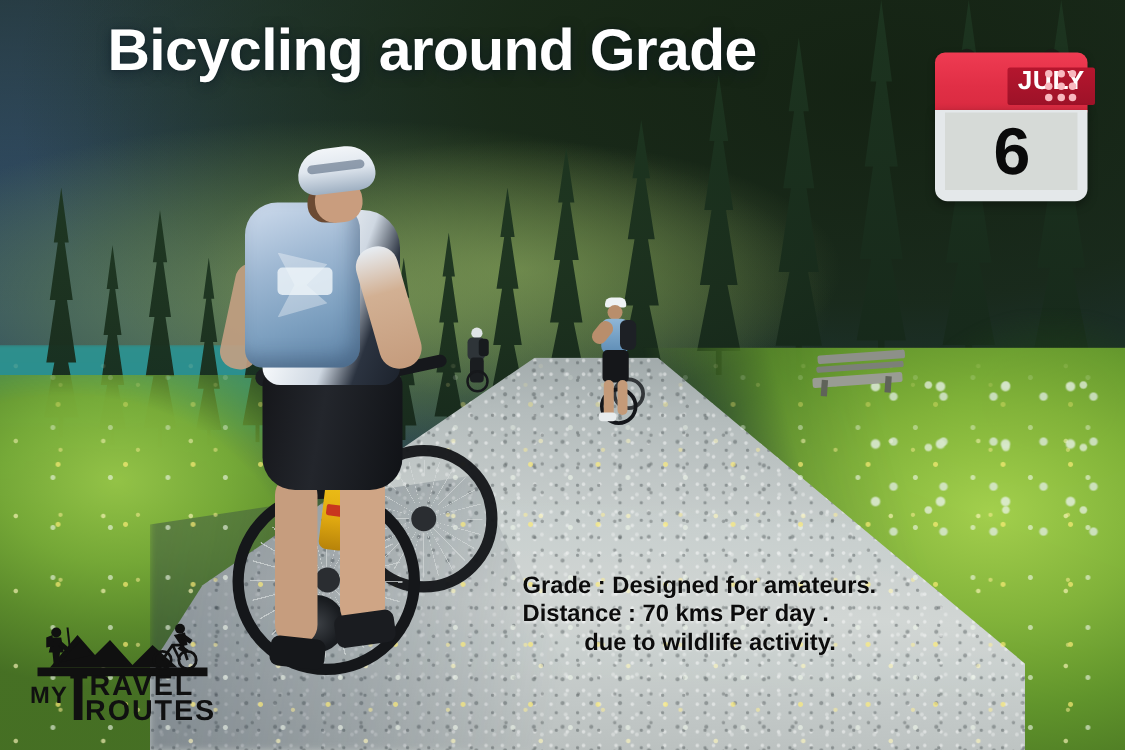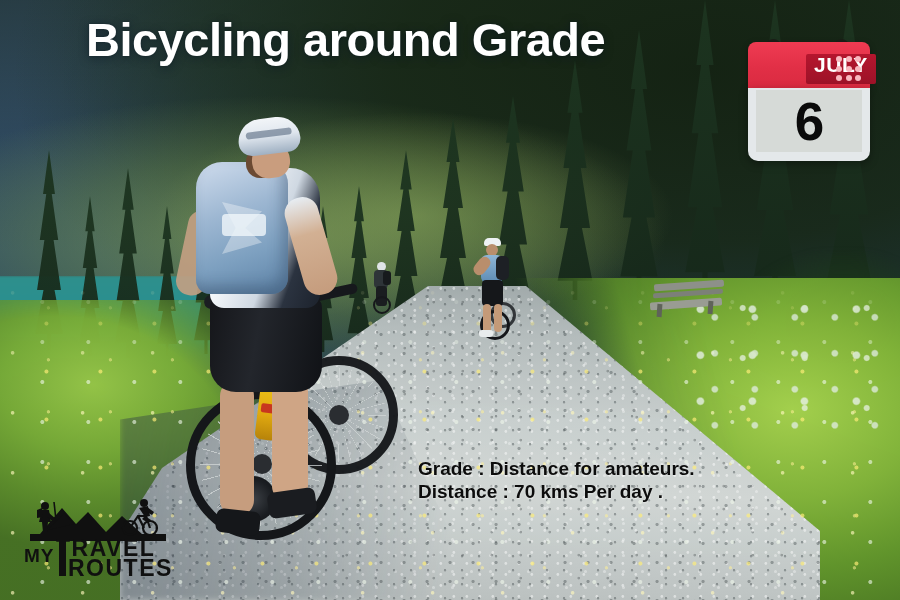--- a/index.html
+++ b/index.html
@@ -375,22 +375,23 @@
       </div>
     </div>
     <div class="cal-body">
       <div class="cal-page">
         <span class="cal-day">6</span>
       </div>
     </div>
   </div>
 
   <div class="info">
-    <div class="ln">Grade : Distance for amateurs.</div>
+    <div class="ln">Grade : Designed for amateurs.</div>
     <div class="ln">Distance : 70 kms Per day .</div>
+    <div class="ln center">due to wildlife activity.</div>
   </div>
 
   <div class="logo">
     <svg viewBox="0 0 158 92" xmlns="http://www.w3.org/2000/svg">
 
       <g fill="#101010">
         <path d="M22 48 L44 22 L58 38 L70 26 L88 46 L104 30 L124 48 Z"></path>
         <path d="M12 48 L148 48 L148 55 L12 55 Z"></path>
         <path d="M30 44 L46 27 L56 38 Z" fill="#101010"></path>
       </g>

